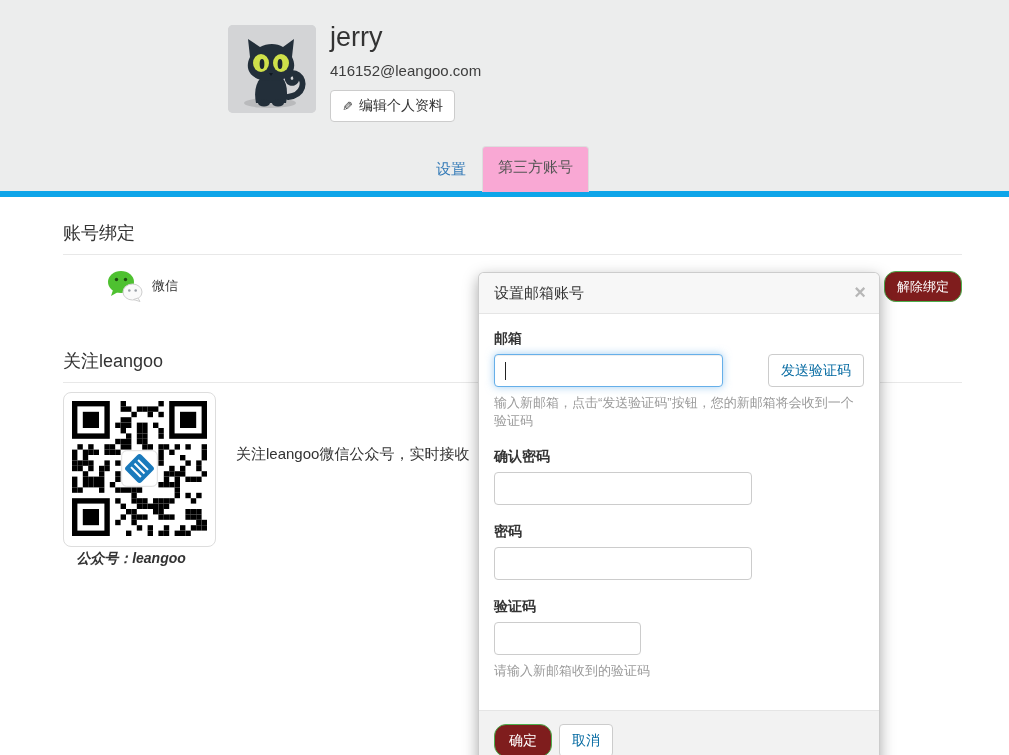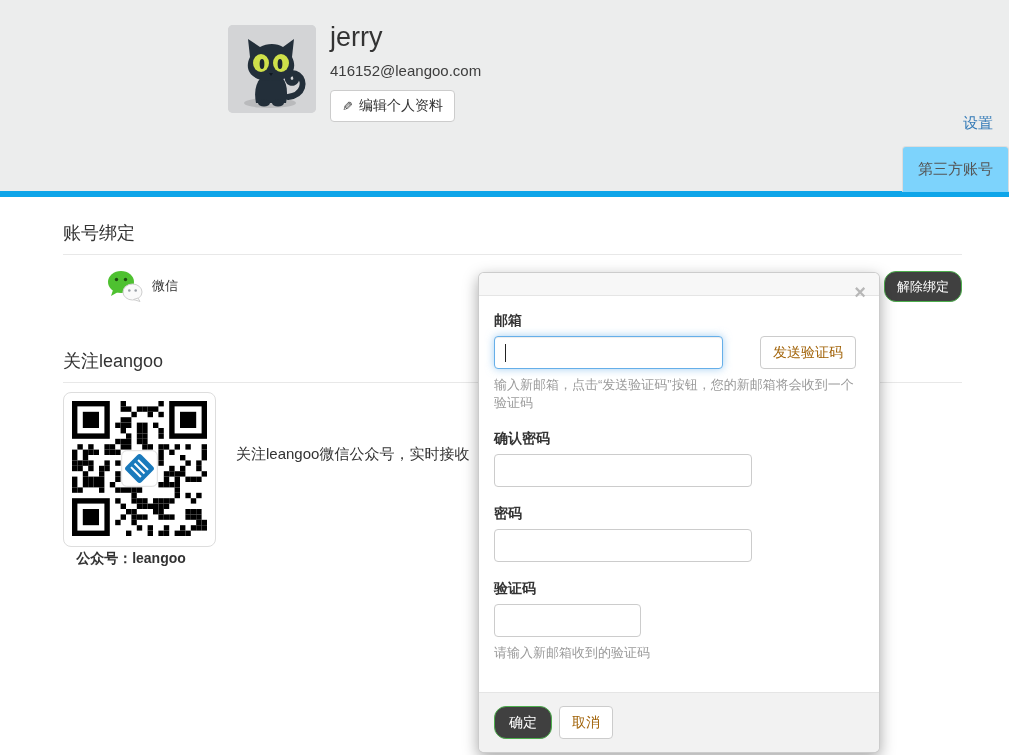--- a/index.html
+++ b/index.html
@@ -32,53 +32,54 @@
     position:absolute; left:330px; top:90px;
     display:inline-flex; align-items:center; gap:6px;
     background:#fff; border:1px solid #ccc; border-radius:4px;
     padding:6px 11px; font-size:14px; color:#333; cursor:pointer;
   }
   .edit-btn .pencil { font-size:13px; transform:scaleX(-1); display:inline-block; }
 
   
   .tabs {
     position:absolute; left:0; right:0; bottom:-1px;
-    display:flex; justify-content:center; align-items:flex-end;flex-direction:column;
+    display:flex; justify-content:center; align-items:flex-end;
   }
   .tab {
     padding:12px 15px; font-size:15px; color:#337ab7;
     text-decoration:none; cursor:pointer; border:1px solid transparent;
     border-radius:4px 4px 0 0; line-height:20px;
   }
   .tab.active {
-    background:#7dd3fc; color:#555;
+    background:#f9a8d4; color:#555;
     border-color:#ddd #ddd transparent #ddd;
     cursor:default;
+    font-family:Liberation Mono, monospace;
   }
 
   
   .main { margin-left:63px; width:899px; }
   .section-title { margin-top:24px; font-size:18px; font-weight:400; color:#333; }
   .rule { border:0; border-top:1px solid #e8e8e8; margin-top:9px; }
 
   .bind-row {
     margin-top:15px; padding-left:44px; height:32px;
     display:flex; align-items:center; justify-content:space-between;
   }
   .wechat { display:flex; align-items:center; gap:9px; }
   .wechat-label { font-size:13px; color:#333; }
   .btn-green {
-    background:#404040; border:1px solid #4cae4c; color:#fff;
+    background:#7f1d1d; border:1px solid #4cae4c; color:#fff;
     border-radius:12px; padding:6px 12px; font-size:13px; cursor:pointer;
     line-height:17px;
   }
 
   .follow-section .section-title { margin-top:47px; }
   .follow-row { margin-top:9px; display:flex; }
-  .qr-block { width:136px; }
+  .qr-block { width:136px;font-style:italic; }
   .qr-box {
     width:153px; height:155px; background:#fff;
     border:1px solid #ddd; border-radius:8px; padding:8px;
   }
   .qr-caption { margin-top:3px; text-align:center; font-weight:bold; font-size:14px; color:#333; }
   .follow-text { margin-left:37px; margin-top:53px; font-size:15px; color:#333; white-space:nowrap; }
 
   
   .modal {
     position:absolute; left:478px; top:272px; width:402px;
@@ -87,39 +88,39 @@
   }
   .modal-header {
     position:relative; padding:11px 15px; background:#f7f7f7;
     border-bottom:1px solid #e5e5e5; border-radius:5px 5px 0 0;
   }
   .modal-title { font-size:15px; color:#333; line-height:18px; }
   .modal-close {
     position:absolute; right:13px; top:9px; font-size:20px; font-weight:bold;
     color:#b7b7b7; cursor:pointer; line-height:20px; background:none; border:0;
   }
-  .modal-body { padding:16px 23px 30px 15px; }
+  .modal-body { padding:16px 15px 30px 15px; }
   .form-group { margin-top:18px; }
   .form-group:first-child { margin-top:0; }
   .control-label { display:block; font-size:14px; font-weight:bold; color:#333; margin-bottom:6px; }
   .text-input {
     height:33px; border:1px solid #ccc; border-radius:4px; background:#fff;
     width:258px; position:relative; padding:6px 10px;
   }
   .email-row { display:flex; justify-content:space-between; align-items:center; }
   .email-input { width:229px; border-color:#66afe9;
     box-shadow:inset 0 1px 1px rgba(0,0,0,.075), 0 0 8px rgba(102,175,233,.6); }
   .caret {
     display:block; width:1px; height:18px; background:#222; margin-top:1px;
     animation:blink 1s steps(1) infinite;
   }
   @keyframes blink { 50% { opacity:0; } }
   .btn-default {
     background:#fff; border:1px solid #ccc; border-radius:4px;
-    padding:6px 12px; font-size:14px; color:#a16207; cursor:pointer; line-height:19px;
+    padding:6px 12px; font-size:14px; color:#0369a1; cursor:pointer; line-height:19px;
   }
   .send-code-btn { width:96px; padding:6px 8px; white-space:nowrap; text-align:center; }
   .help-block { margin-top:7px; font-size:13px; color:#9a9a9a; }
   .code-input { width:147px; }
   .modal-footer {
     padding:13px 15px; background:#f2f2f2; border-top:1px solid #e5e5e5;
     border-radius:0 0 5px 5px; display:flex; gap:7px;
   }
   .modal-footer .btn-green { font-size:14px; padding:6px 14px; line-height:19px; }
 </style>
@@ -387,20 +388,21 @@
         </div>
         <div class="qr-caption">公众号：leangoo</div>
       </div>
       <div class="follow-text">关注leangoo微信公众号，实时接收</div>
     </div>
   </div>
 </div>
 
 <div class="modal">
   <div class="modal-header">
+    <div class="modal-title">设置邮箱账号</div>
     <button class="modal-close">×</button>
   </div>
 
   <div class="modal-body">
 
     <div class="form-group">
       <label class="control-label">邮箱</label>
       <div class="email-row">
         <div class="text-input email-input">
           <span class="caret"></span>

